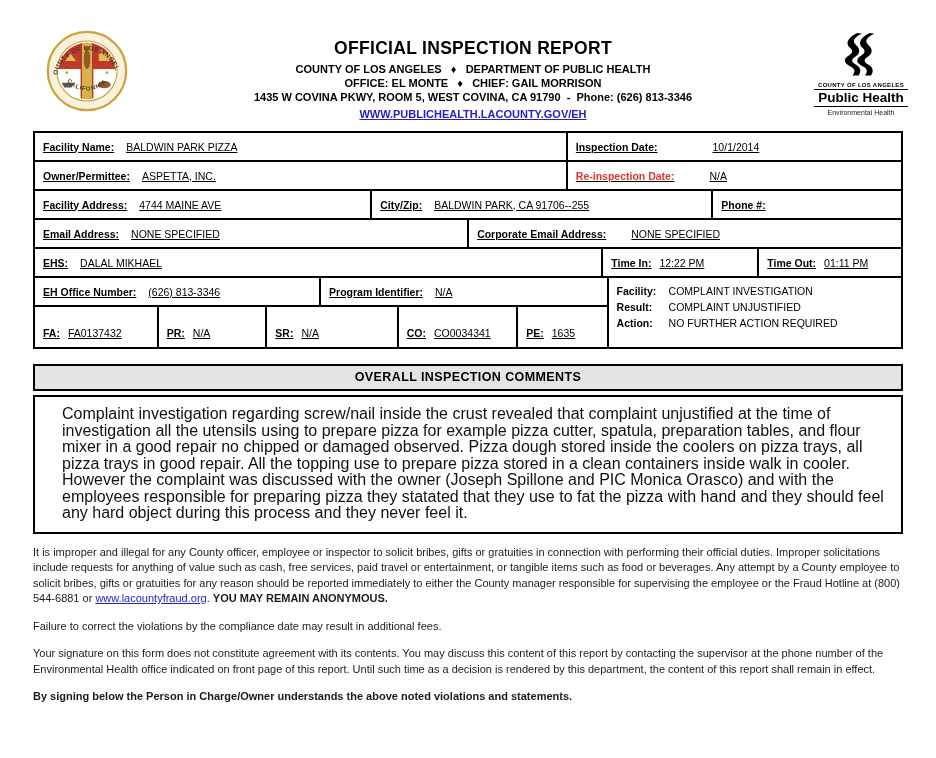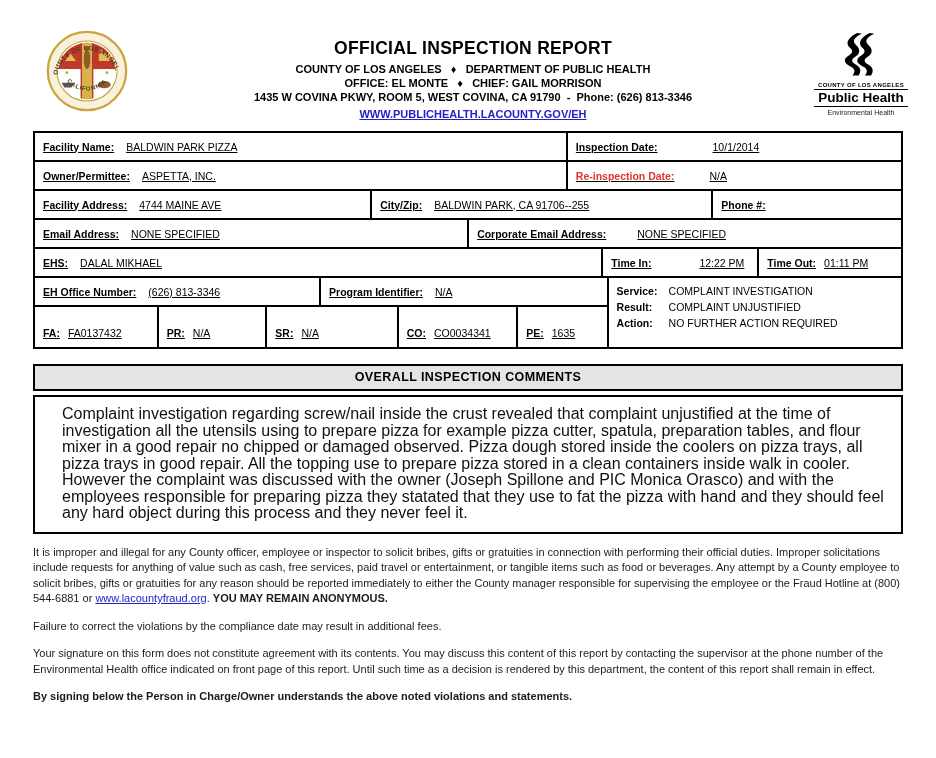--- a/index.html
+++ b/index.html
@@ -25,22 +25,22 @@
   .irow.last { border-bottom:none; }
   .icell { display:flex; align-items:center; padding:0 8px; min-height:27px;text-decoration:underline; }
   .icell + .icell { border-left:2px solid #000; }
   .lbl { font-weight:bold; font-size:10.5px; white-space:nowrap; }
   .val { font-size:10.5px; margin-left:12px; white-space:nowrap; }
   .val.g2 { margin-left:55px; }
   .val.g3 { margin-left:35px; }
   .val.g4 { margin-left:25px; }
   .c1a{width:61.3%;} .c1b{width:38.7%;}
   .c3a{width:38.7%;border-radius:7px;} .c3b{width:39.4%;} .c3c{width:21.9%;}
-  .c4a{width:49.9%;} .c4b{width:50.1%;gap:6px;}
-  .c5a{width:65.4%;} .c5b{width:18%;gap:40px;}  .c5c{width:16.6%;}
+  .c4a{width:49.9%;} .c4b{width:50.1%;}
+  .c5a{width:65.4%;} .c5b{width:18%;}  .c5c{width:16.6%;}
   .row67 { display:flex; }
   .r67-left { width:66%; }
   .r67-right { width:34%; border-left:2px solid #000; padding:5px 8px 6px 8px; }
   .sub-row { display:flex; border-bottom:2px solid #000; }
   .sub-row.last { border-bottom:none; }
   .c6a{width:49.7%;} .c6b{width:50.3%;}
   .c7a{width:21.3%;} .c7b{width:19%;} .c7c{width:23%;} .c7d{width:20.9%;} .c7e{width:15.8%;}
   .tall { min-height:40px; align-items:flex-start; padding-top:20px; }
   .svc-line { display:flex; margin:2px 0 4px 0; }
   .svc-lbl { font-weight:bold; font-size:10.5px; width:52px; flex:0 0 52px; }
@@ -217,21 +217,21 @@
             <span class="val" style="margin-left:8px">CO0034341</span>
           </div>
           <div class="icell c7e tall">
             <span class="lbl">PE:</span>
             <span class="val" style="margin-left:8px">1635</span>
           </div>
         </div>
       </div>
       <div class="r67-right">
         <div class="svc-line">
-          <span class="svc-lbl">Service:</span>
+          <span class="svc-lbl">Facility:</span>
           <span class="svc-val">COMPLAINT INVESTIGATION</span>
         </div>
         <div class="svc-line">
           <span class="svc-lbl">Result:</span>
           <span class="svc-val">COMPLAINT UNJUSTIFIED</span>
         </div>
         <div class="svc-line">
           <span class="svc-lbl">Action:</span>
           <span class="svc-val">NO FURTHER ACTION REQUIRED</span>
         </div>

